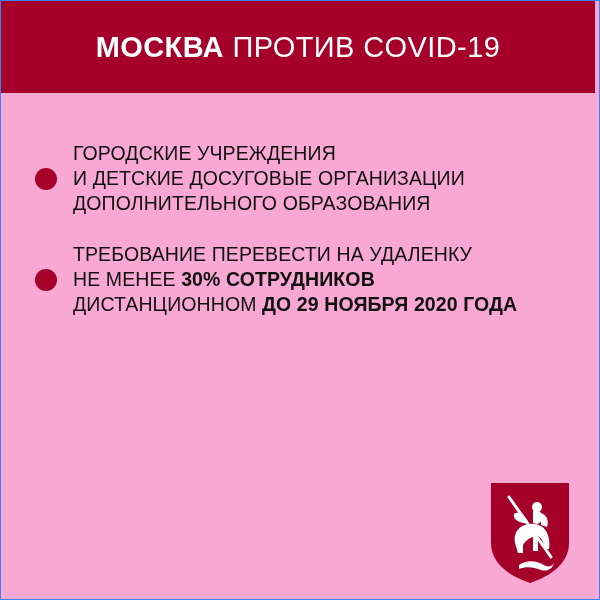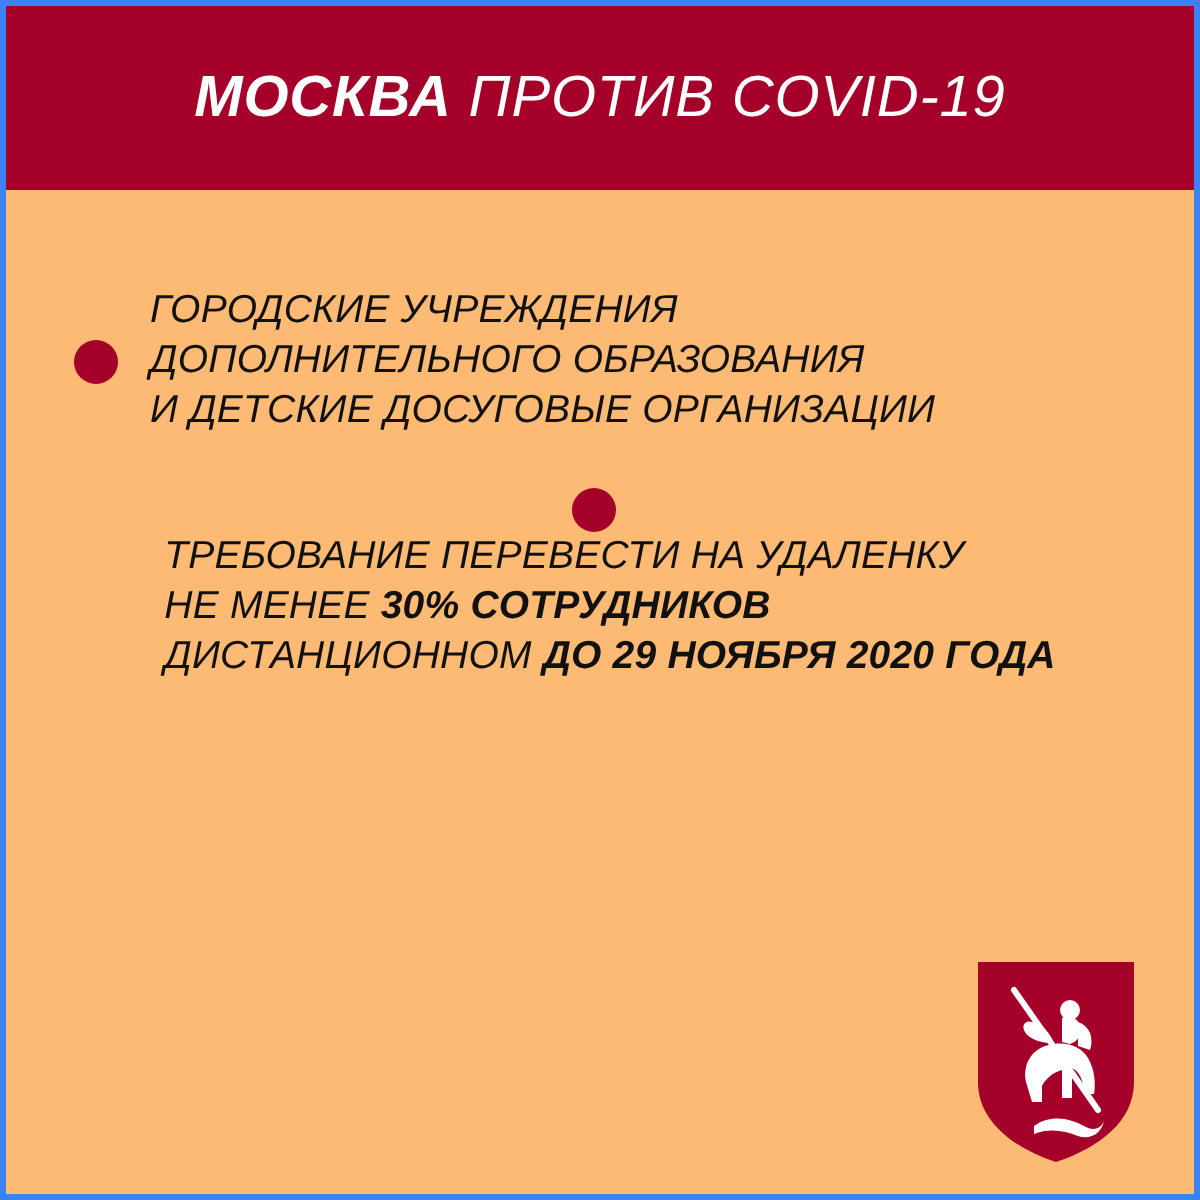--- a/index.html
+++ b/index.html
@@ -11,24 +11,23 @@
     height: 600px;
     background: #ffffff;
     font-family: "Liberation Sans", sans-serif;
     -webkit-font-smoothing: antialiased;
   }
   .poster {
     position: relative;
     width: 600px;
     height: 600px;
     box-sizing: border-box;
-    border: 3px solid #3b82f6;
-    background: #fdba74;
+    border: 1px solid #3b82f6;
+    background: #f9a8d4;
     overflow: hidden;
-    font-style: italic;
   }
   
   .header {
     position: absolute;
     left: 0;
     top: 0;
     width: 594px;
     height: 92px;
     background: #a4002a;
     display: flex;
@@ -83,21 +82,21 @@
   }
   .b {
     font-weight: bold;
   }
   .n {
     font-weight: normal;
   }
   
   #item-1 { margin-top: 2px; }
   #item-2 { margin-top: 18px; }
-  #item-3 { margin-top: 24px; flex-direction: column; }
+  #item-3 { margin-top: 24px; }
 
   
   .emblem {
     position: absolute;
     right: 28px;
     bottom: 14px;
     width: 82px;
     height: 104px;
   }
   .emblem svg {
@@ -118,24 +117,24 @@
   <div class="content">
 
 
     <div class="item" id="item-2">
       <div class="bullet"></div>
       <div class="lines">
         <div class="line">
           <span class="n">ГОРОДСКИЕ УЧРЕЖДЕНИЯ</span>
         </div>
         <div class="line">
-          <span class="n">ДОПОЛНИТЕЛЬНОГО ОБРАЗОВАНИЯ</span>
+          <span class="n">И ДЕТСКИЕ ДОСУГОВЫЕ ОРГАНИЗАЦИИ</span>
         </div>
         <div class="line">
-          <span class="n">И ДЕТСКИЕ ДОСУГОВЫЕ ОРГАНИЗАЦИИ</span>
+          <span class="n">ДОПОЛНИТЕЛЬНОГО ОБРАЗОВАНИЯ</span>
         </div>
       </div>
     </div>
 
     <div class="item" id="item-3">
       <div class="bullet"></div>
       <div class="lines">
         <div class="line">
           <span class="n">ТРЕБОВАНИЕ ПЕРЕВЕСТИ НА УДАЛЕНКУ</span>
         </div>

